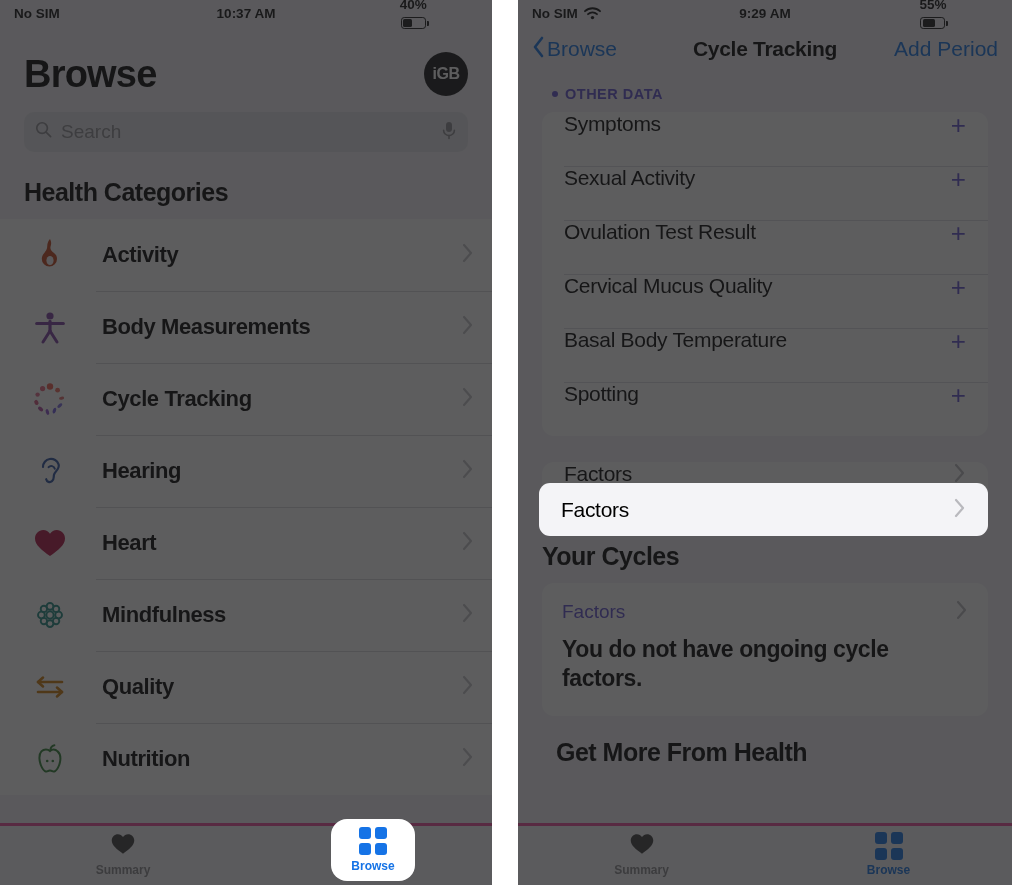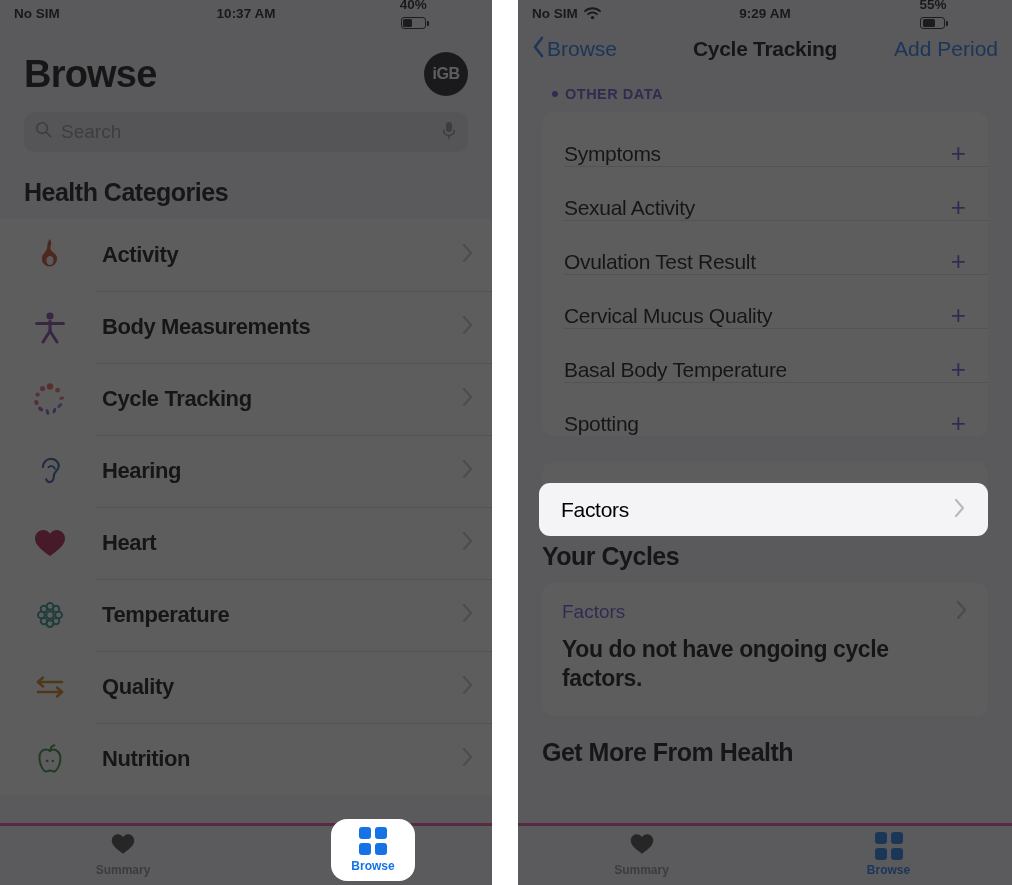--- a/index.html
+++ b/index.html
@@ -89,37 +89,37 @@
   
   .navbar { position:relative; z-index:10; height:46px; display:flex; align-items:center; padding:0 14px; }
   .nav-back { display:flex; align-items:center; gap:2px; color:#1573e6; font-size:21px; }
   .nav-title { position:absolute; left:0; right:0; text-align:center; font-size:21px; font-weight:700; color:#000; letter-spacing:-.3px; }
   .nav-action { margin-left:auto; color:#1573e6; font-size:21px; position:relative; z-index:2; }
 
   .sec-caps { position:relative; z-index:10; font-size:14.5px; font-weight:700; letter-spacing:.5px; color:#5f4fcf; padding:14px 16px 10px 34px; }
   .sec-caps .bullet { display:inline-block; width:6px; height:6px; border-radius:50%; background:#5f4fcf; margin-right:7px; vertical-align:middle; margin-top:-3px; }
 
   .card { position:relative; z-index:10; margin:0 24px; background:#fff; border-radius:12px; overflow:hidden; }
-  .data-row { position:relative; height:54px; display:flex; align-items:flex-end; padding:0 22px; }
+  .data-row { position:relative; height:54px; display:flex; align-items:flex-start; padding:0 22px; }
   .data-row + .data-row::before { content:""; position:absolute; left:22px; right:0; top:0; height:1px; background:#dcdce0; }
   .data-label { flex:1; font-size:21px; color:#000; letter-spacing:-.3px; }
   .plus { color:#5f4fcf; font-size:26px; line-height:1; font-weight:400; }
 
   .factors-card {
     position:absolute; z-index:60; left:539px; top:483px; width:449px; height:53px;
     background:#f4f4f7; border-radius:11px; display:flex; align-items:center; padding:0 22px;
   }
   .factors-card .data-label { font-size:21px; }
 
   .yc-head { position:relative; z-index:10; font-size:25px; font-weight:700; letter-spacing:-.5px; color:#000; padding:26px 24px 12px 24px; }
   .yc-card { position:relative; z-index:10; margin:0 24px; background:#fff; border-radius:12px; padding:16px 20px 22px 20px; }
   .yc-link { display:flex; align-items:center; }
   .yc-link .lbl { color:#5f4fcf; font-size:19px; flex:1; }
   .yc-body { font-size:23px; font-weight:700; line-height:1.28; color:#000; letter-spacing:-.4px; margin-top:10px; }
-  .gm-head { position:relative; z-index:10; font-size:25px; font-weight:700; letter-spacing:-.5px; color:#000; padding:22px 24px 0 24px; }
+  .gm-head { position:relative; z-index:10; font-size:25px; font-weight:700; letter-spacing:-.5px; color:#000; padding:22px 24px 0 24px;margin-left:14px; }
 </style>
 </head>
 <body>
 
 <div id="screen">
 
   <div class="panel panel-left">
     <div class="ios-bg"></div>
 
     <div class="statusbar">
@@ -247,21 +247,21 @@
                 <circle cx="17" cy="25.6" r="3.4"></circle>
               <circle cx="8.4" cy="17" r="3.4"></circle>
                 <circle cx="25.6" cy="17" r="3.4"></circle>
               <circle cx="10.9" cy="10.9" r="3.2"></circle>
                 <circle cx="23.1" cy="10.9" r="3.2"></circle>
               <circle cx="10.9" cy="23.1" r="3.2"></circle>
                 <circle cx="23.1" cy="23.1" r="3.2"></circle>
             </g>
           </svg>
         </span>
-        <span class="cat-label">Temperature</span>
+        <span class="cat-label">Mindfulness</span>
         <span class="chev"><svg width="12" height="22" viewBox="0 0 12 22">
               <polyline points="2,3 9,11 2,19" fill="none" stroke="#c2c2c6" stroke-width="2.2" stroke-linecap="round" stroke-linejoin="round"></polyline>
             </svg></span>
       </div>
 
       <div class="cat-row">
         <span class="cat-icon">
           <svg width="36" height="30" viewBox="0 0 36 30">
             <g stroke="#cc7a0a" stroke-width="2.6" fill="none" stroke-linecap="round" stroke-linejoin="round">
               <line x1="6" y1="10" x2="30" y2="10"></line>

